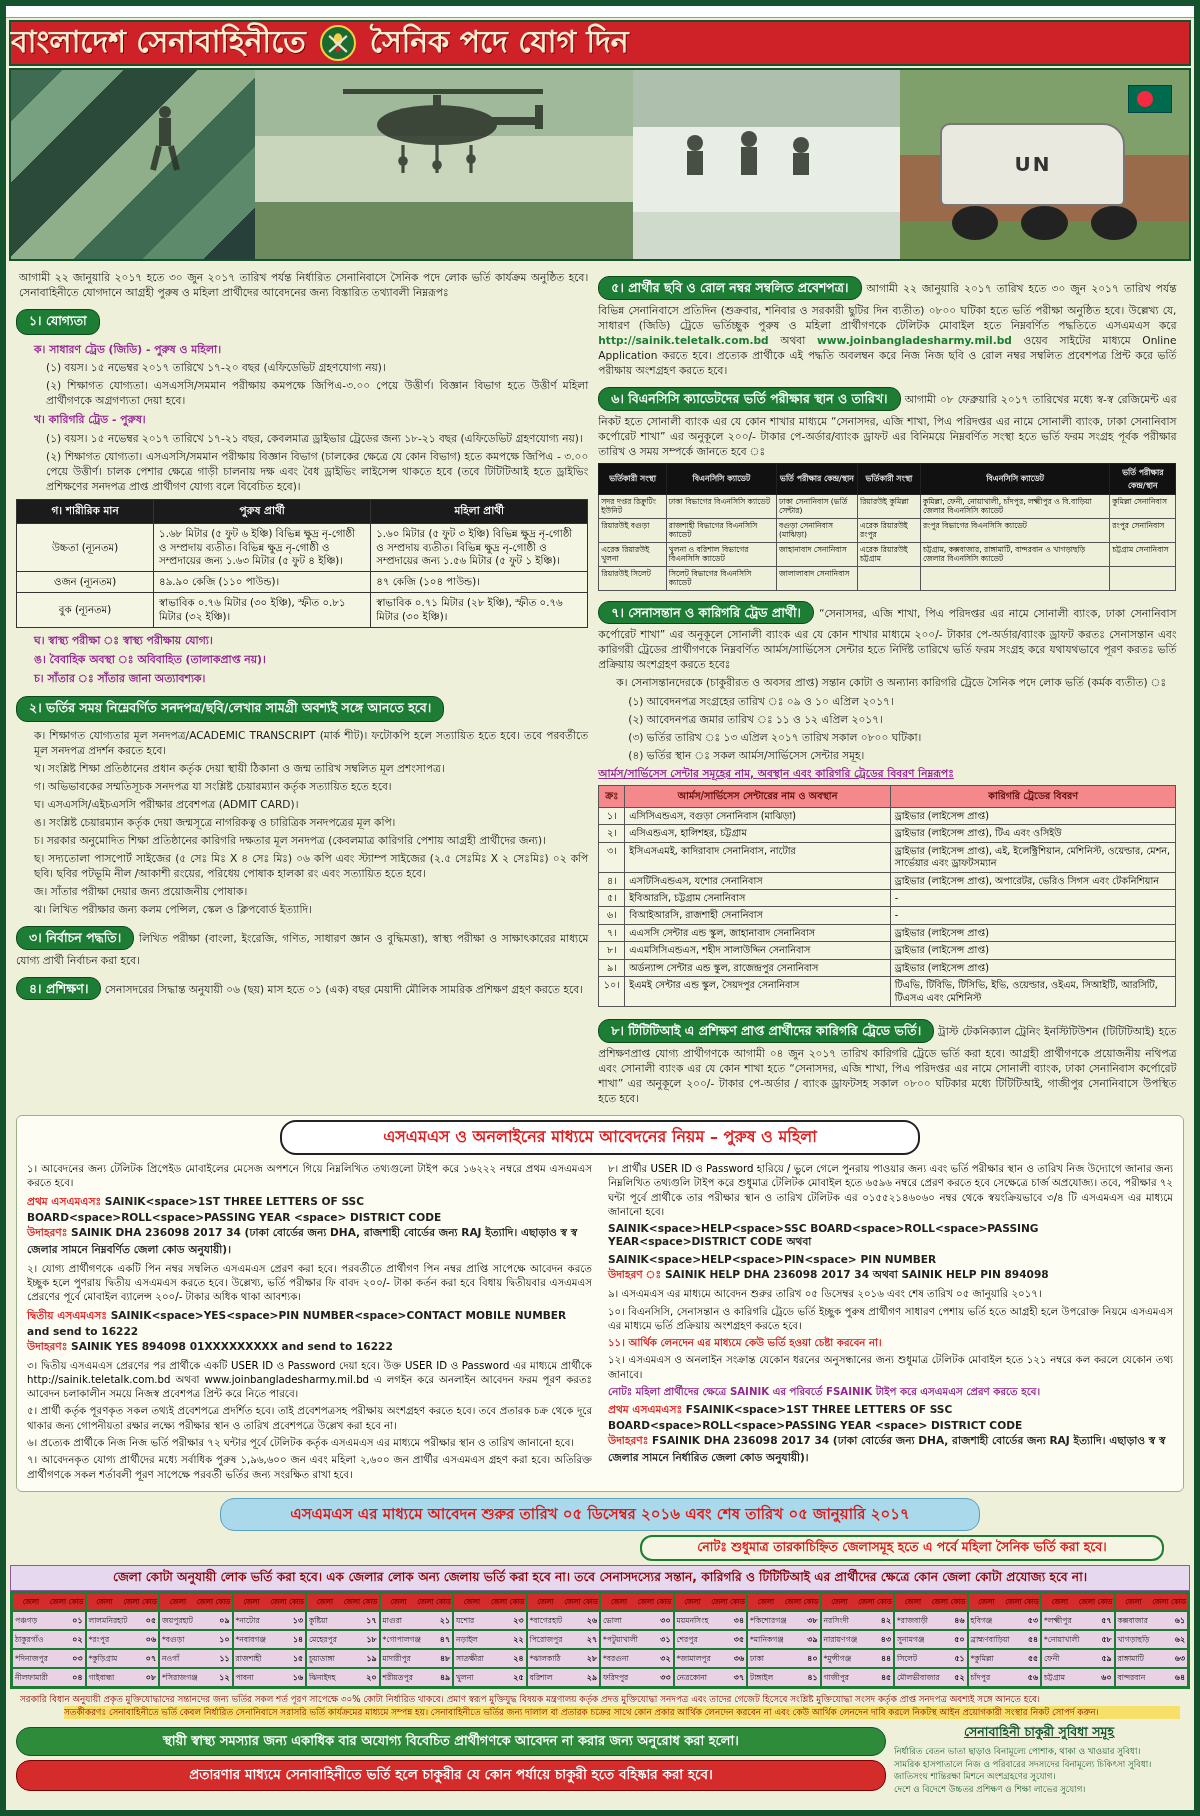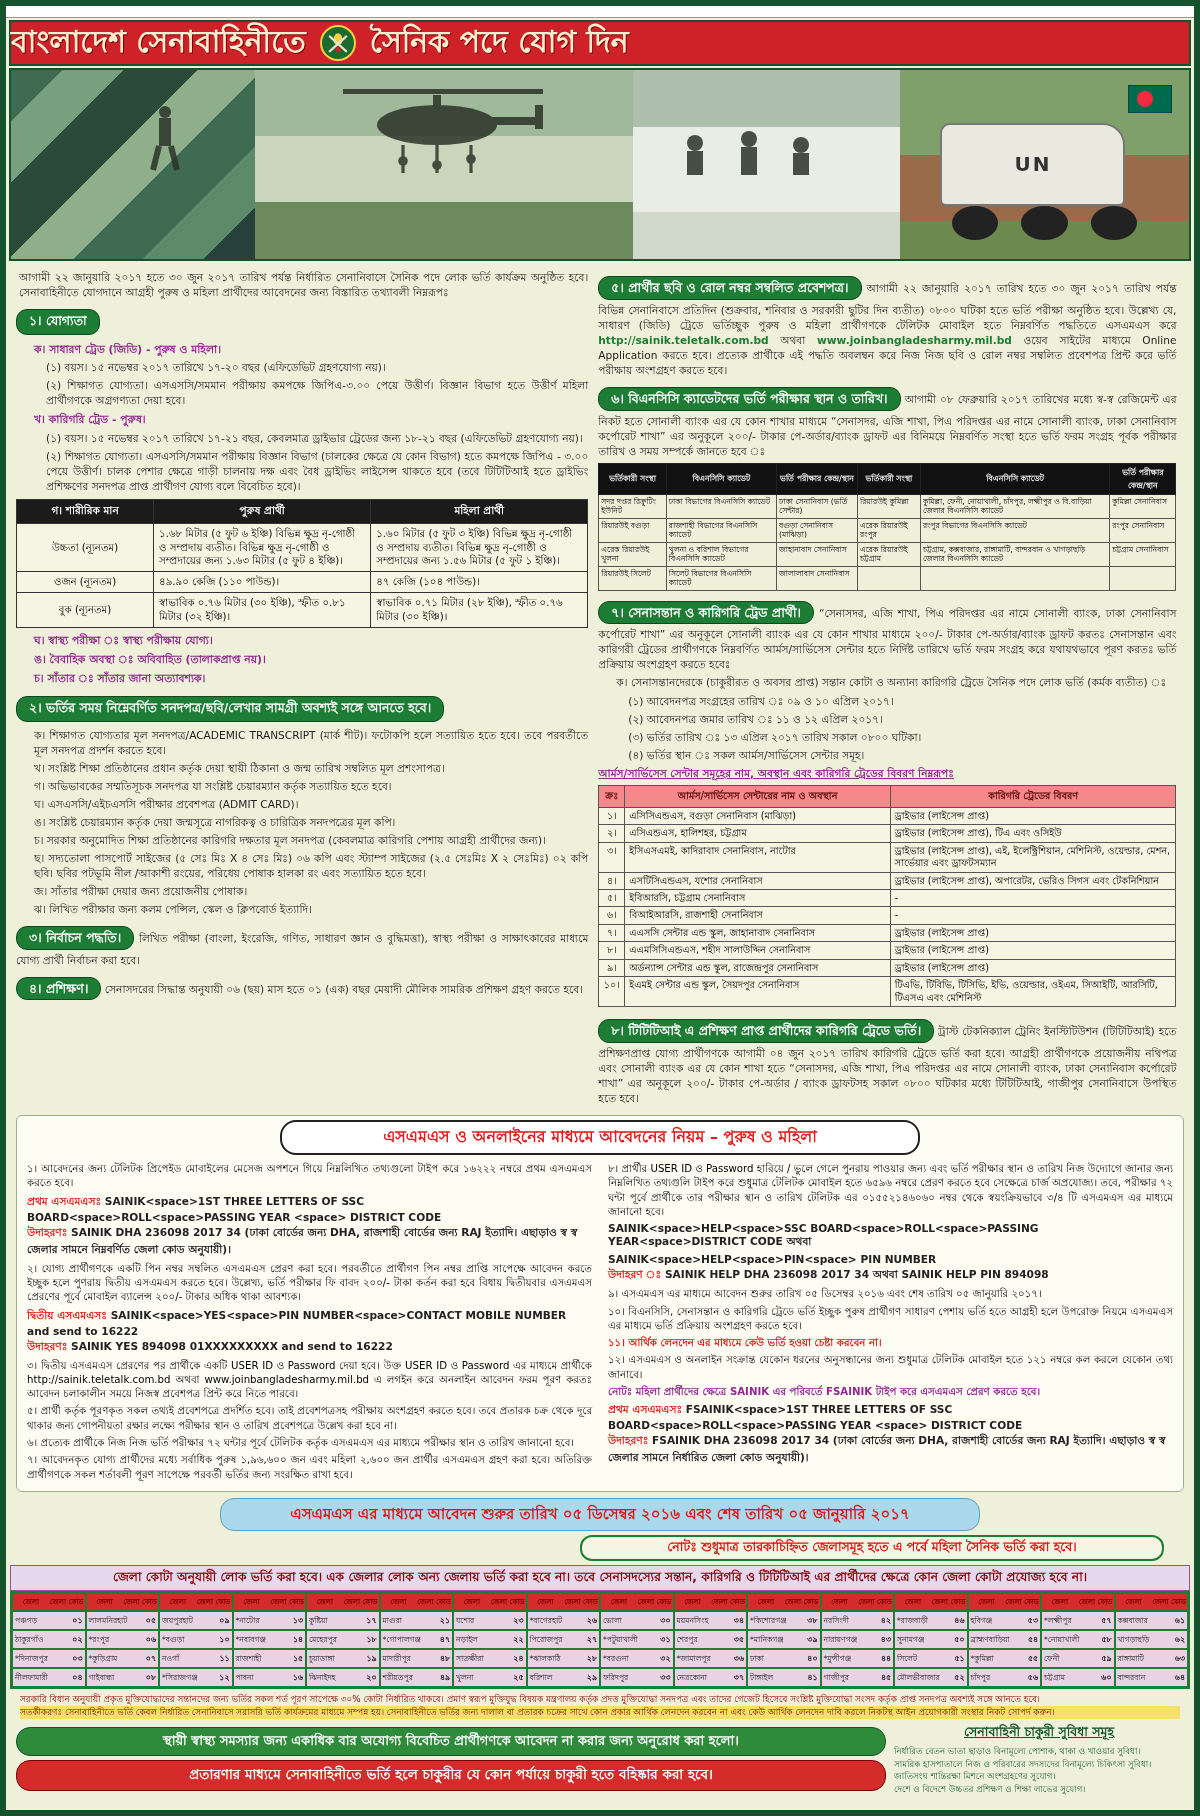--- a/index.html
+++ b/index.html
@@ -48,30 +48,30 @@
   .smsbox { margin:4px 10px; background:#fdfdf3; border:1px solid #9ab08a; border-radius:6px; padding:4px 10px 6px; }
   .smstitle { width:640px; margin:0 auto 4px; text-align:center; border:2px solid #222; border-radius:16px; padding:2px 10px; color:#e02020; font-weight:bold; font-size:16px; background:#fff; }
   .smscols { display:flex; gap:16px; }
   .smscols .c { flex:1; }
   .sms-item { font-size:10.2px; line-height:1.4; margin:3px 0; text-align:justify; }
   .fmt { font-size:10.6px; font-weight:bold; color:#222; margin:2px 0; }
   .fmt .lbl, .redlbl { color:#e02020; font-weight:bold; }
   .rednote { color:#e02020; font-weight:bold; }
   .pnote { color:#92278f; font-weight:bold; }
   .datebanner { width:760px; margin:6px auto 4px; background:#a9d9ea; border:1px solid #5aa0c0; border-radius:14px; text-align:center; color:#e01818; font-weight:bold; font-size:15px; padding:3px 8px; }
-  .femnote { width:584px; margin:0 30px 4px auto; border:2px solid #1e7d34; border-radius:12px; text-align:center; color:#e01818; font-weight:bold; font-size:12.5px; padding:1px 8px; background:#f4f5e2; }
+  .femnote { width:524px; margin:0 30px 4px auto; border:2px solid #1e7d34; border-radius:12px; text-align:center; color:#e01818; font-weight:bold; font-size:12.5px; padding:1px 8px; background:#f4f5e2; }
   .dbar { margin:4px 4px 0; background:#e6d8ee; border:1px solid #8a5a9a; color:#8b0000; font-weight:bold; font-size:12.2px; text-align:center; padding:2px 4px; }
   .dgrid { margin:0 4px; display:grid; grid-template-columns:repeat(16,1fr); border:2px solid #1e7d34; }
   .dh { display:flex; background:#d42b2b; border:1px solid #1e7d34; }
   .dh span { flex:1; color:#7a0000; font-weight:bold; font-size:7px; padding:2px 1px; text-align:center; }
   .dc { display:flex; justify-content:space-between; align-items:center; background:#e9d2e4; border:1px solid #1e7d34; padding:2px 2px; }
   .dc .n { font-size:7.6px; color:#222; }
   .dc .v { font-size:7.8px; color:#111; font-weight:bold; }
   .tinynotes { margin:4px 14px 2px; color:#8b0000; font-size:8.8px; line-height:1.5; }
-  .tinynotes .hl { background:#f7e06a; }
+  .tinynotes .hl { background:#f7e06a;margin-left:44px; }
   .bottom { display:flex; gap:8px; padding:2px 10px; }
   .bl { flex:1; }
   .br { flex:0 0 290px; }
   .gban { background:#2e8b3a; color:#fff; font-weight:bold; font-size:13px; text-align:center; border-radius:14px; padding:3px 10px; margin:4px 0; border:1px solid #14532d; }
   .rban { background:#d42b2b; color:#fff; font-weight:bold; font-size:13.5px; text-align:center; border-radius:14px; padding:3px 10px; margin:4px 0; border:1px solid #7a0000; }
   .btitle { color:#14532d; font-weight:bold; font-size:12.5px; text-align:center; text-decoration:underline; }
   .blist { margin-top:2px; }
   .blist div { font-size:8.6px; color:#1b5e2f; line-height:1.45; }
 </style>
 </head>

